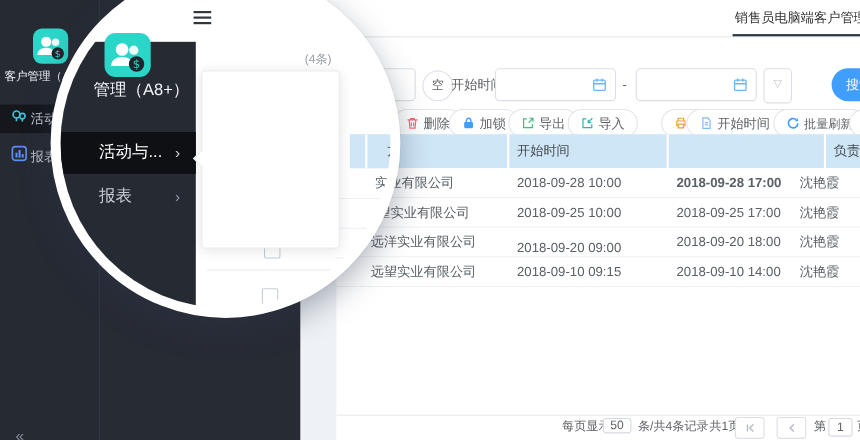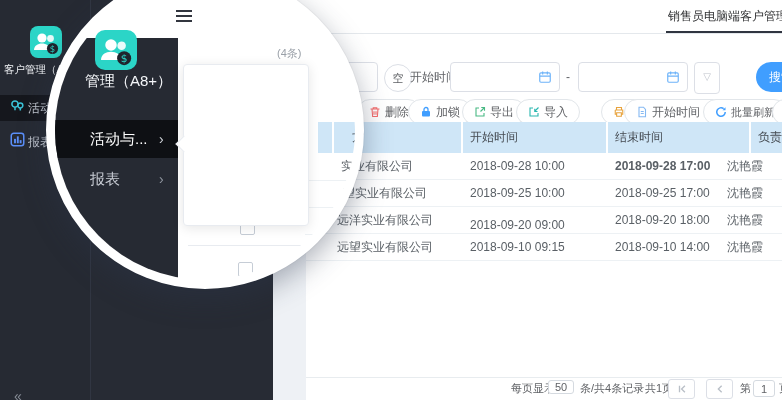--- a/index.html
+++ b/index.html
@@ -190,21 +190,20 @@
   </div>
   <div class="abs pill" style="left:772px;top:99px;width:40px;">
     
   </div>
 
   <div class="abs thead" style="left:306px;top:122px;width:476px;height:31px;"></div>
   <span class="abs hcell" style="left:352px;top:122px;">方</span>
   <div class="abs hsep" style="left:461px;top:122px;width:2px;height:31px;"></div>
   <span class="abs hcell" style="left:470px;top:122px;">开始时间</span>
   <div class="abs hsep" style="left:606px;top:122px;width:2px;height:31px;"></div>
-  <span class="abs hcell" style="left:615px;top:122px;">结束时间</span>
   <div class="abs hsep" style="left:749px;top:122px;width:2px;height:31px;"></div>
   <span class="abs hcell" style="left:758px;top:122px;">负责人</span>
 
   <div class="abs trow" style="left:306px;top:153px;width:476px;height:27px;">
     <span class="abs tcell" style="left:35px;top:0;">实业有限公司</span>
     <span class="abs tcell" style="left:164px;top:0;">2018-09-28 10:00</span>
     <span class="abs tcell" style="left:309px;top:0;font-weight:bold;">2018-09-28 17:00</span>
     <span class="abs tcell" style="left:421px;top:0;">沈艳霞</span>
   </div>
   <div class="abs trow" style="left:306px;top:180px;width:476px;height:27px;">

